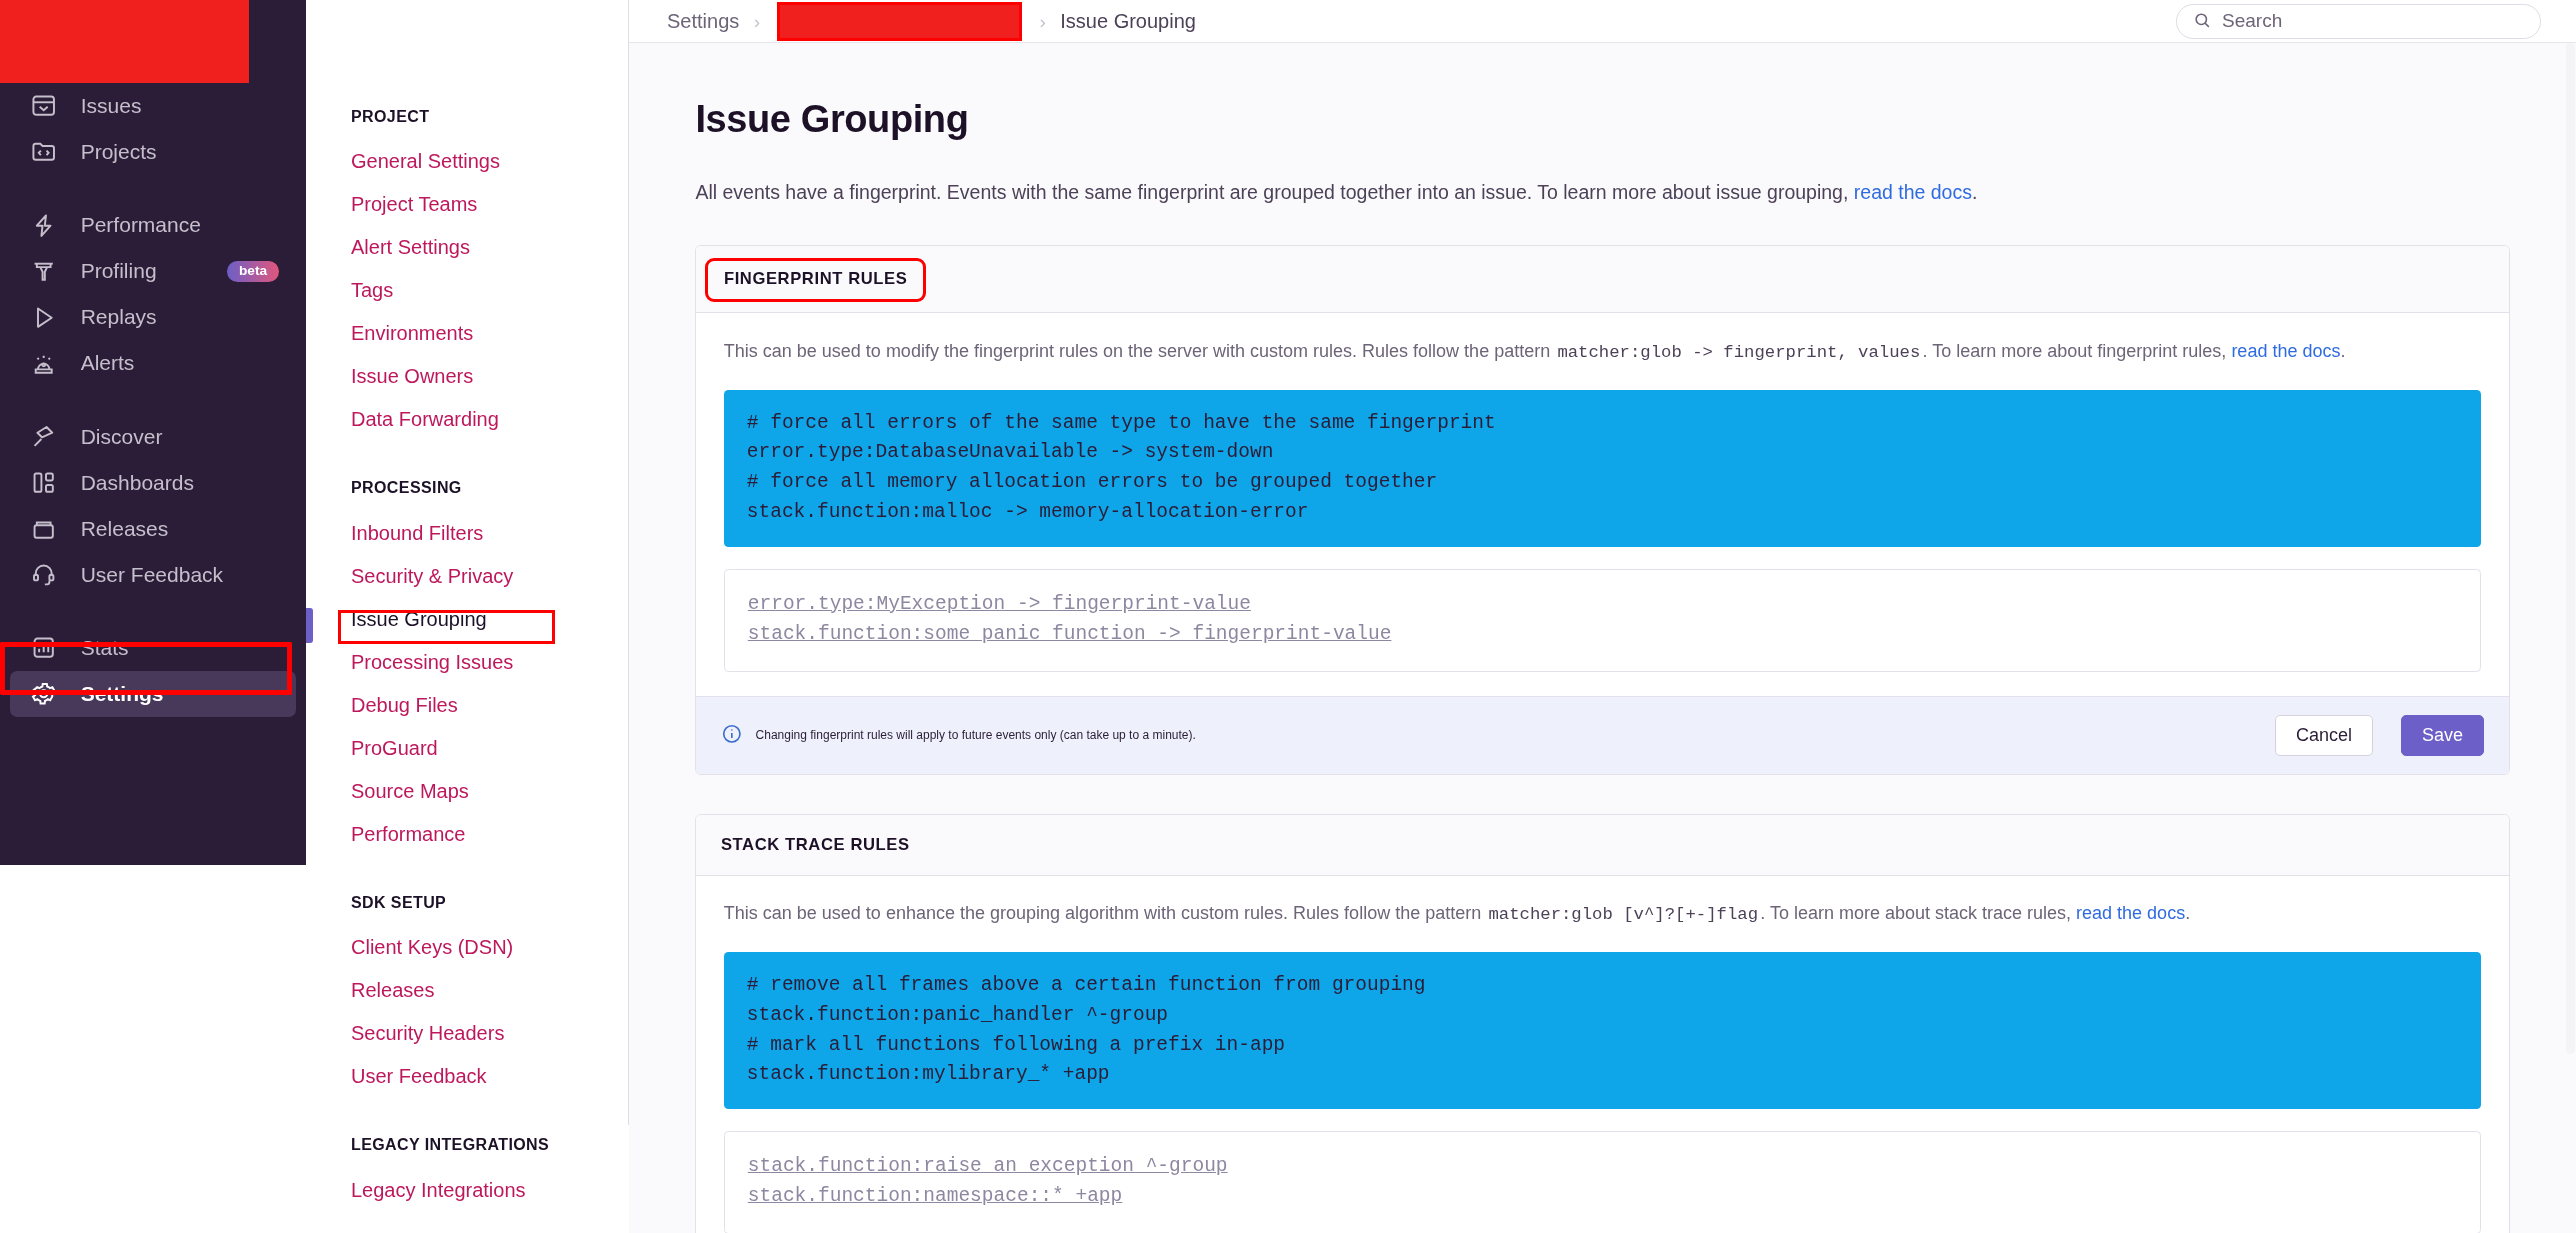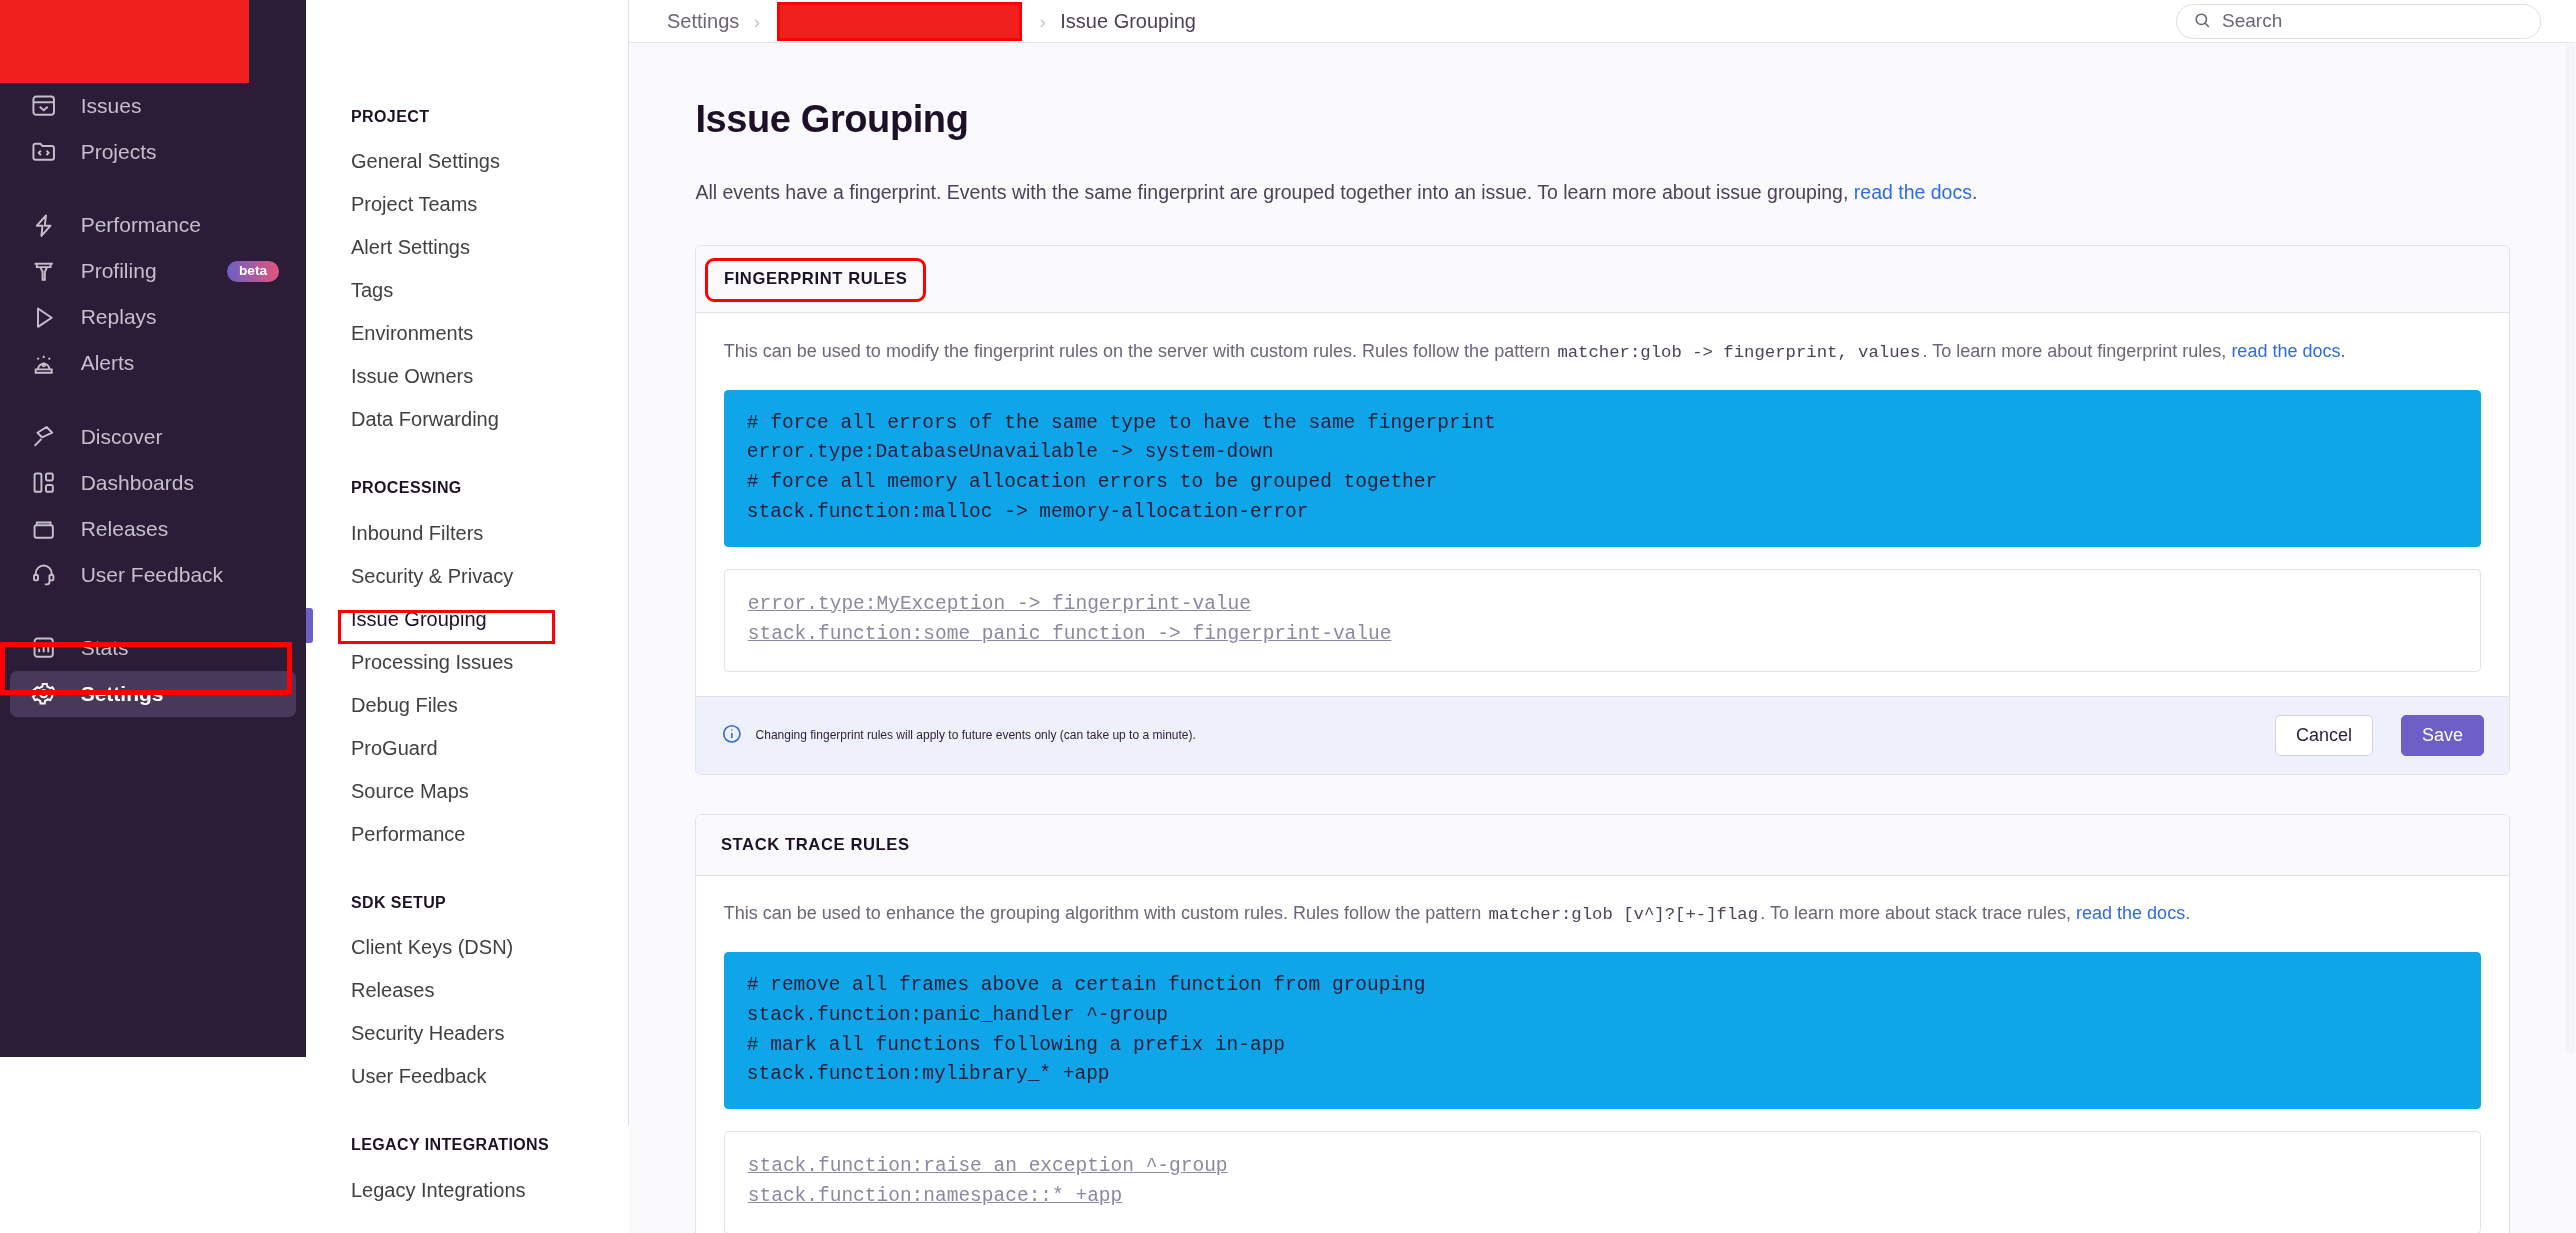--- a/index.html
+++ b/index.html
@@ -6,21 +6,21 @@
   html, body {
     width: 2576px; height: 1233px;
     font-family: "Liberation Sans", sans-serif;
     background: #ffffff;
     overflow: hidden;
   }
   body { display: flex; }
 
   
   #primary-sidebar {
-    width: 306px; height: 1057px;
+    width: 306px; height: 865px;
     background: #2B1D38;
     flex: 0 0 306px;
     position: relative;
     padding-top: 0;
   }
   .org-logo-redaction {
     position: absolute;
     left: 0; top: 0;
     width: 249px; height: 83px;
     background: #F0201E;
@@ -85,21 +85,21 @@
     font-size: 16px;
     font-weight: bold;
     letter-spacing: 0.4px;
     color: #1D1127;
     margin: 0 0 14.4px 0;
   }
   .sb-heading.mt { margin-top: 38px; }
   .sb-link {
     display: block;
     font-size: 20px;
-    color: #404040;
+    color: #be185d;
     padding: 10px 0;
     cursor: pointer;
     white-space: nowrap;
   }
   .sb-link.selected { color: #1D1127; }
   .sb-active-bar {
     position: absolute;
     left: 0; top: 608px;
     width: 6.5px; height: 35px;
     background: #6C5FC7;

